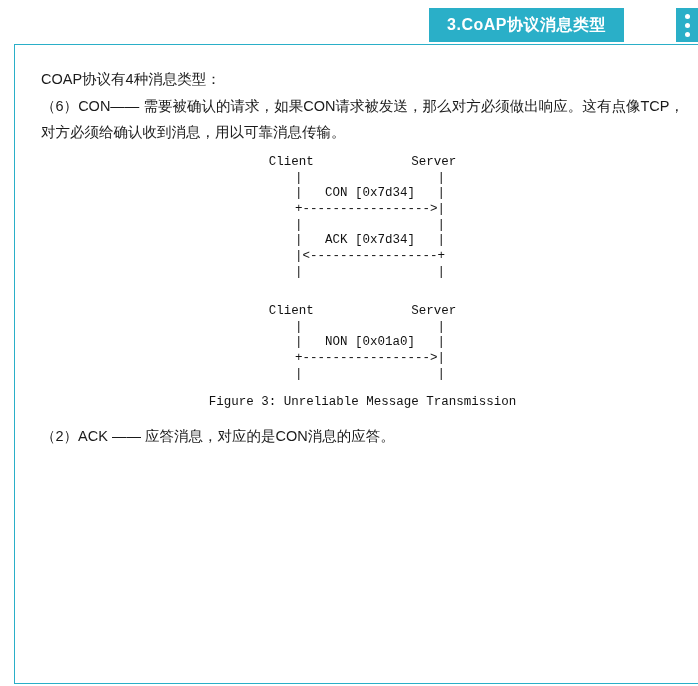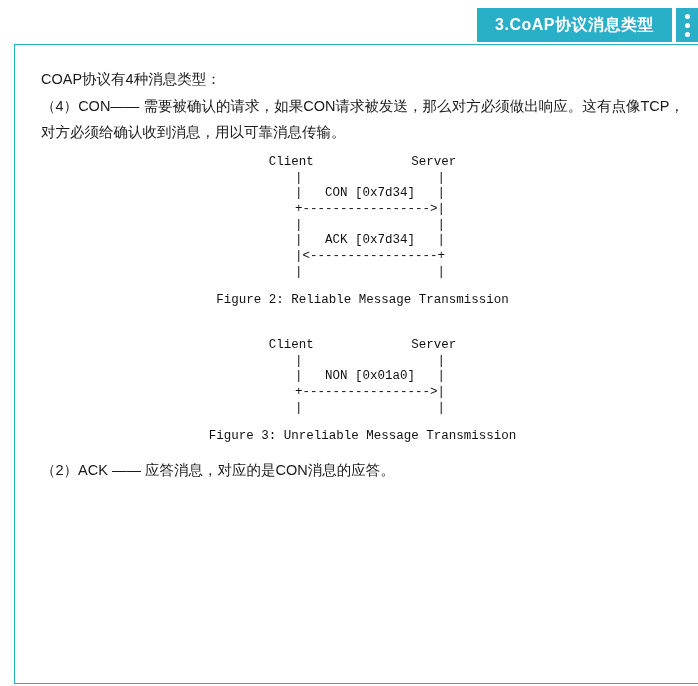--- a/index.html
+++ b/index.html
@@ -27,20 +27,21 @@
     width: 698px;
     height: 48px;
     display: flex;
     justify-content: flex-end;
     align-items: flex-start;
   }
   .header-bar {
     display: flex;
     align-items: stretch;
     margin-top: 8px;
+    gap: 48px;
   }
   .header-title {
     background: #2aafc8;
     color: #ffffff;
     font-size: 16px;
     font-weight: bold;
     letter-spacing: 0.5px;
     padding: 7px 18px 7px 18px;
     display: flex;
     align-items: center;
@@ -137,33 +138,32 @@
         <span></span>
       </div>
     </div>
   </div>
 
   <div class="frame">
     <div class="content">
 
       <p class="para">COAP协议有4种消息类型：</p>
 
-      <p class="para indent">（4）CON—— 需要被确认的请求，如果CON请求被发送，那么对方必须做出响应。这有点像TCP，对方必须给确认收到消息，用以可靠消息传输。</p>
+      <p class="para indent">（6）CON—— 需要被确认的请求，如果CON请求被发送，那么对方必须做出响应。这有点像TCP，对方必须给确认收到消息，用以可靠消息传输。</p>
 
       <div class="diagram-wrap">
         <pre class="diagram">Client             Server
   |                  |
   |   CON [0x7d34]   |
   +-----------------&gt;|
   |                  |
   |   ACK [0x7d34]   |
   |&lt;-----------------+
   |                  |</pre>
       </div>
-      <div class="figcap">Figure 2: Reliable Message Transmission</div>
 
       <div class="gap-med"></div>
 
 
       <div class="diagram2-wrap">
         <pre class="diagram">Client             Server
   |                  |
   |   NON [0x01a0]   |
   +-----------------&gt;|
   |                  |</pre>

